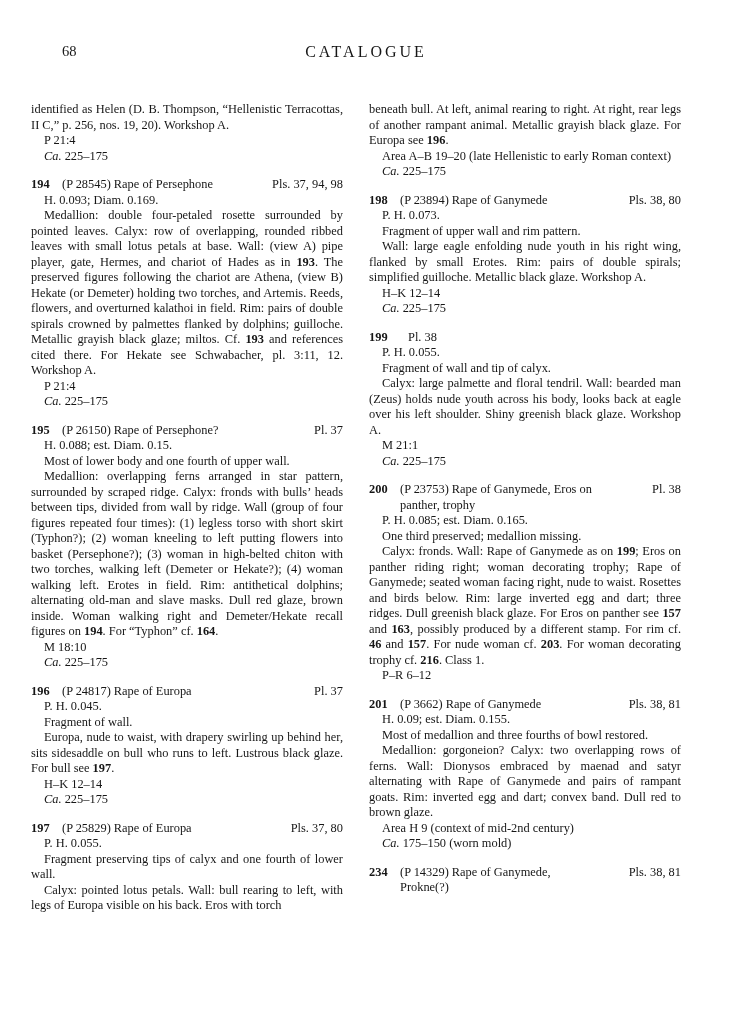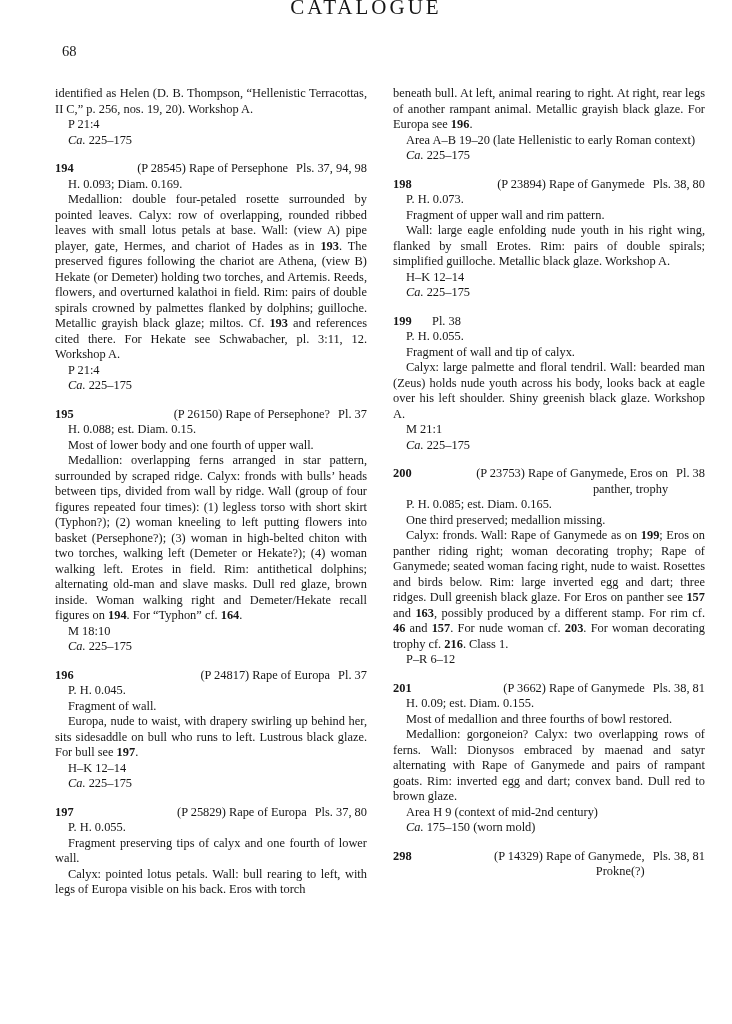--- a/index.html
+++ b/index.html
@@ -13,46 +13,47 @@
     line-height:15.5px;
     overflow:hidden;
     box-sizing:border-box;
   }
   .page-header{position:relative;height:86px;}
   .page-number{
     position:absolute;left:62px;top:44px;
     font-size:14.5px;
   }
   .running-head{
-    margin:0;
+    margin:0;padding-top:44px;
     text-align:center;
-    font-size:21px;font-weight:normal;
+    font-size:16px;font-weight:normal;
     letter-spacing:3px;
   }
   .columns{
     display:flex;
-    padding-left:55px;
+    padding-left:31px;
     column-gap:26px;
+    margin-top:16px;
   }
   .column{width:312px;flex:0 0 312px;}
   .para{
     margin:0;
     text-align:justify;
     text-indent:13px;
     hyphens:auto;
     -webkit-hyphens:auto;
   }
   .para.noindent{text-indent:0;}
   .entry-head{
     display:flex;
     align-items:flex-start;
     margin-top:13px;
   }
   .entry-head .num{font-weight:bold;flex:0 0 31px;}
-  .entry-head .title{flex:1 1 auto;text-align:right;}
+  .entry-head .title{flex:1 1 auto;}
   .entry-head .plates{white-space:nowrap;padding-left:8px;}
   b{font-weight:bold;}
   i{font-style:italic;}
 </style>
 </head>
 <body>
 
 <div class="page">
   <header class="page-header">
     <span class="page-number">68</span>
@@ -137,19 +138,19 @@
           <span class="num">201</span>
           <span class="title">(P 3662) Rape of Ganymede</span>
           <span class="plates">Pls. 38, 81</span>
         </div>
         <p class="para">H. 0.09; est. Diam. 0.155.</p>
         <p class="para">Most of medallion and three fourths of bowl restored.</p>
         <p class="para">Medallion: gorgoneion? Calyx: two overlapping rows of ferns. Wall: Dionysos embraced by maenad and satyr alternating with Rape of Ganymede and pairs of rampant goats. Rim: inverted egg and dart; convex band. Dull red to brown glaze.</p>
         <p class="para">Area H 9 (context of mid-2nd century)</p>
         <p class="para"><i>Ca.</i> 175–150 (worn mold)</p>
         <div class="entry-head">
-          <span class="num">298</span>
+          <span class="num">234</span>
           <span class="title">(P 14329) Rape of Ganymede,<br>Prokne(?)</span>
           <span class="plates">Pls. 38, 81</span>
         </div>
       </section>
   </main>
 </div>
 
 </body></html>

